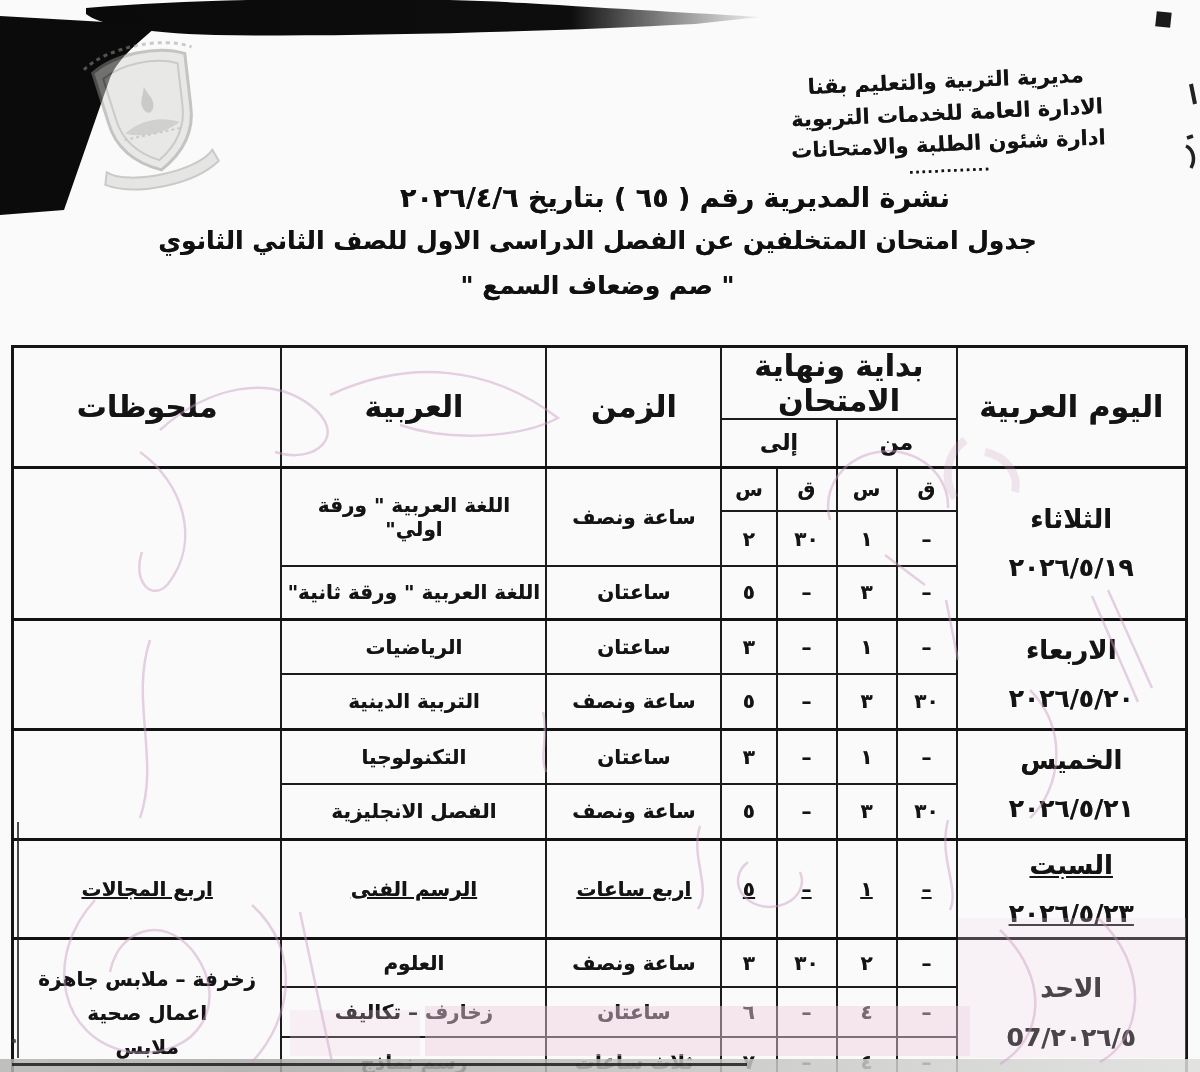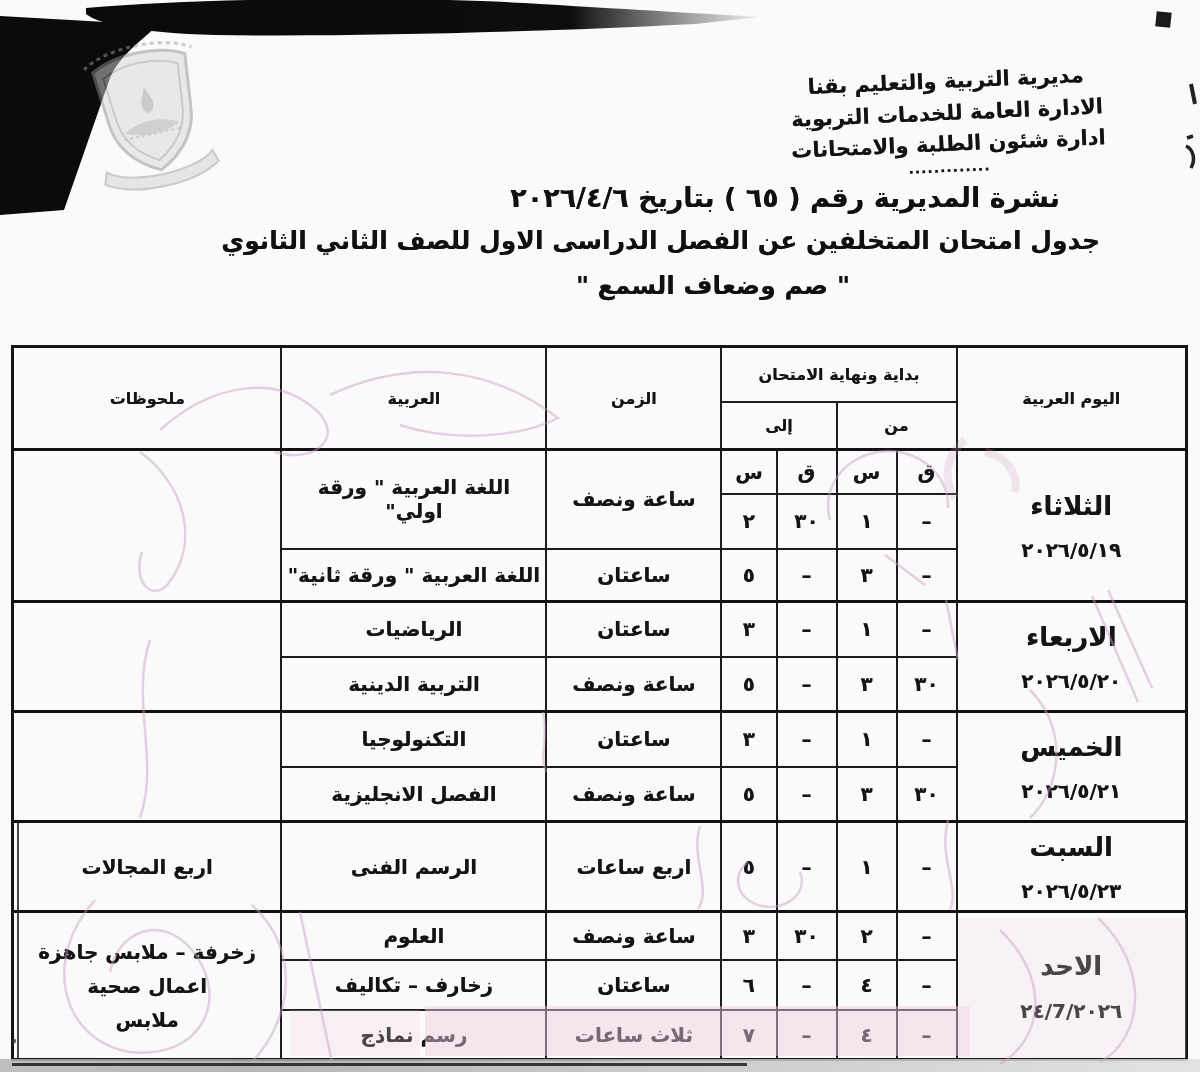--- a/index.html
+++ b/index.html
@@ -17,51 +17,51 @@
   .org-header{
     position:absolute;top:66px;right:60px;width:385px;
     text-align:center;font-weight:bold;font-size:21px;line-height:1.5;
     transform:rotate(-2.5deg);color:#121212;
     text-shadow:0 0 .5px rgba(0,0,0,.6);
   }
   .org-header .line{display:block;}
   .org-header .dots{display:block;font-size:14px;letter-spacing:1px;margin-top:-4px;font-weight:bold;}
   
   .title-line{
-    position:absolute;font-weight:bold;color:#101010;
+    position:absolute;text-align:center;font-weight:bold;color:#101010;
     text-shadow:0 0 .5px rgba(0,0,0,.65);white-space:nowrap;
   }
   .title-1{top:182px;left:290px;width:770px;font-size:27px;}
   .title-2{top:226px;left:95px;width:1005px;font-size:25px;}
   .title-3{top:271px;left:345px;width:505px;font-size:25px;}
   .title-4{top:303px;left:345px;width:505px;font-size:25px;}
   
   .sched-wrap{position:absolute;top:345px;left:12px;width:1176px;z-index:2;}
   table.sched{
     border-collapse:collapse;table-layout:fixed;width:1174px;
     direction:rtl;
   }
   table.sched th,table.sched td{
     border:2px solid #1c1c1c;
     text-align:center;vertical-align:middle;
     font-weight:bold;font-size:20px;color:#141414;
     padding:0 4px;overflow:hidden;
     text-shadow:0 0 .4px rgba(0,0,0,.55);
   }
   table.sched{border:3px solid #151515;}
-  tr.hdr1 th{font-size:16px;}
+  tr.hdr1 th{font-size:30px;}
   tr.hdr1 th,tr.hdr2 th{background:transparent;}
-  tr.hdr2 th{font-size:16px;margin-top:8px;}
+  tr.hdr2 th{font-size:22px;margin-top:8px;}
   .thick-bottom{border-bottom:3.5px solid #121212 !important;}
   tr.block-top td{border-top:3.5px solid #121212;}
   .rh55{height:55px;} .rh48{height:48px;} .rh44{height:44px;}
-  .rh53{height:53px;} .rh90{height:90px;} .rh50{height:50px;}
+  .rh53{height:53px;} .rh90{height:90px;text-decoration:underline;} .rh50{height:50px;}
   td.day-cell{font-size:22px;line-height:1.9;}
   td.day-cell .day-name{display:block;font-size:26px;}
-  td.day-cell .day-date{display:block;font-size:20px;letter-spacing:1px;}
+  td.day-cell .day-date{display:block;font-size:25px;letter-spacing:1px;}
   td.subject-cell{font-size:20px;}
   td.duration-cell{font-size:20px;}
   td.num-cell{font-size:20px;}
   td.sq-label{font-size:21px;}
   td.notes-cell{font-size:19px;line-height:1.7;}
   td.notes-cell .note-line{display:block;}
   
   .artifacts,.pink-layer{position:absolute;inset:0;width:1200px;height:1072px;pointer-events:none;}
   .artifacts{z-index:6;}
   .pink-layer{z-index:4;opacity:.85;}
@@ -262,21 +262,21 @@
           <td class="num-cell">–</td>
           <td class="num-cell">٥</td>
           <td class="duration-cell">اربع ساعات</td>
           <td class="subject-cell">الرسم الفنى</td>
           <td class="notes-cell">اربع المجالات</td>
         </tr>
 
         <tr class="block-top rh48">
           <td rowspan="3" class="day-cell">
             <span class="day-name">الاحد</span>
-            <span class="day-date">٢٠٢٦/7/٢٤</span>
+            <span class="day-date">٢٠٢٦/٥/07</span>
           </td>
           <td class="num-cell">–</td>
           <td class="num-cell">٢</td>
           <td class="num-cell">٣٠</td>
           <td class="num-cell">٣</td>
           <td class="duration-cell">ساعة ونصف</td>
           <td class="subject-cell">العلوم</td>
           <td rowspan="3" class="notes-cell">
             <span class="note-line">زخرفة – ملابس جاهزة</span>
             <span class="note-line">اعمال صحية</span>

